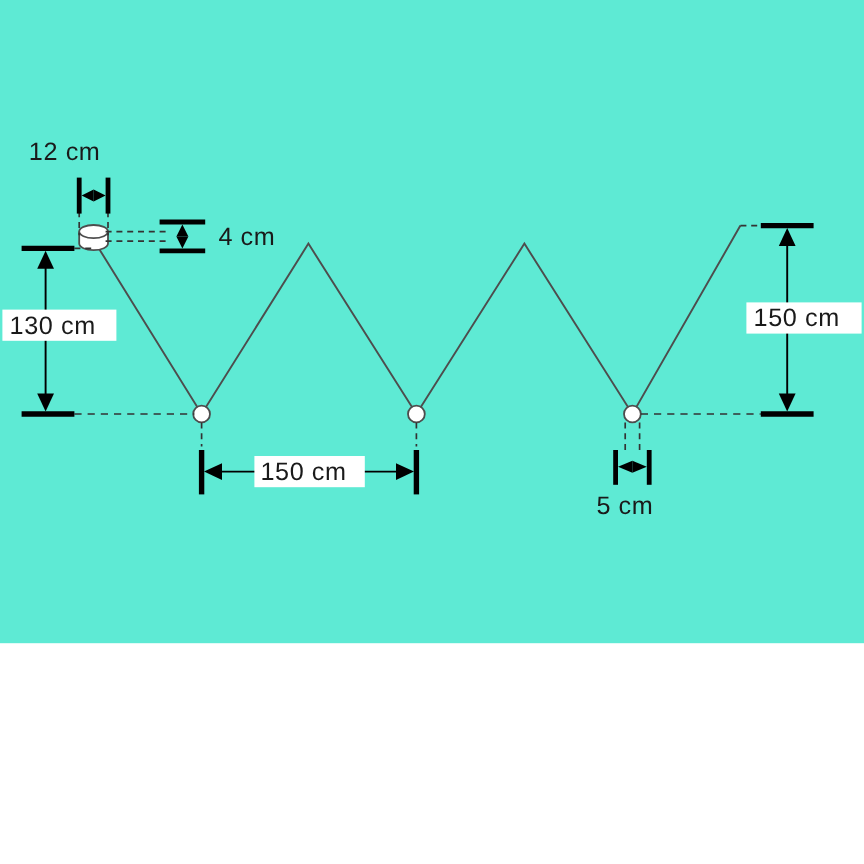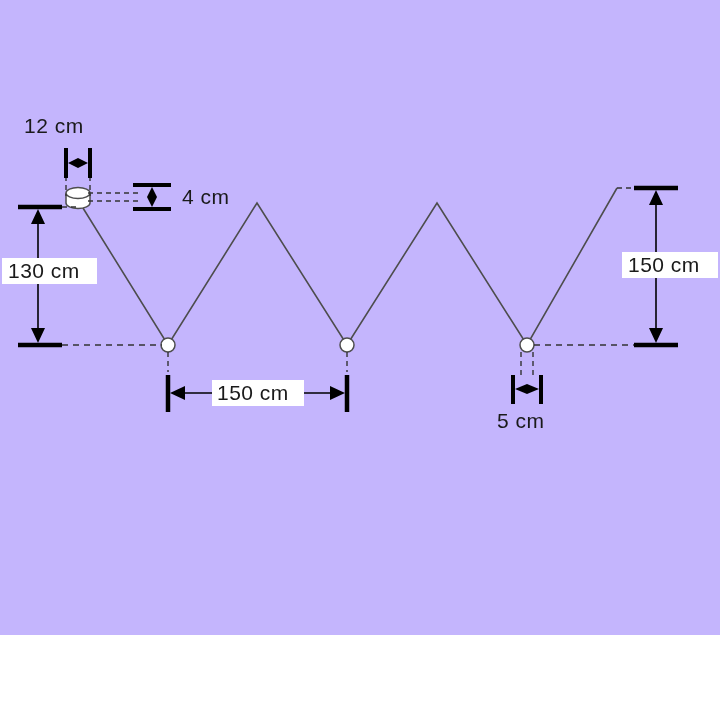--- a/index.html
+++ b/index.html
@@ -9,22 +9,22 @@
   }
   body {
     width: 720px;
     height: 720px;
     font-family: "Liberation Sans", sans-serif;
     overflow: hidden;
   }
   #drawing-root {
     position: relative;
     width: 720px;
-    height: 635px;
-    background: #c4b5fd;
+    height: 536px;
+    background: #5eead4;
   }
   svg#technical-drawing {
     display: block;
     width: 720px;
     height: 720px;
   }
   .dim-text {
     font-family: "Liberation Sans", sans-serif;
     font-size: 21px;
     fill: #1a1a1a;

